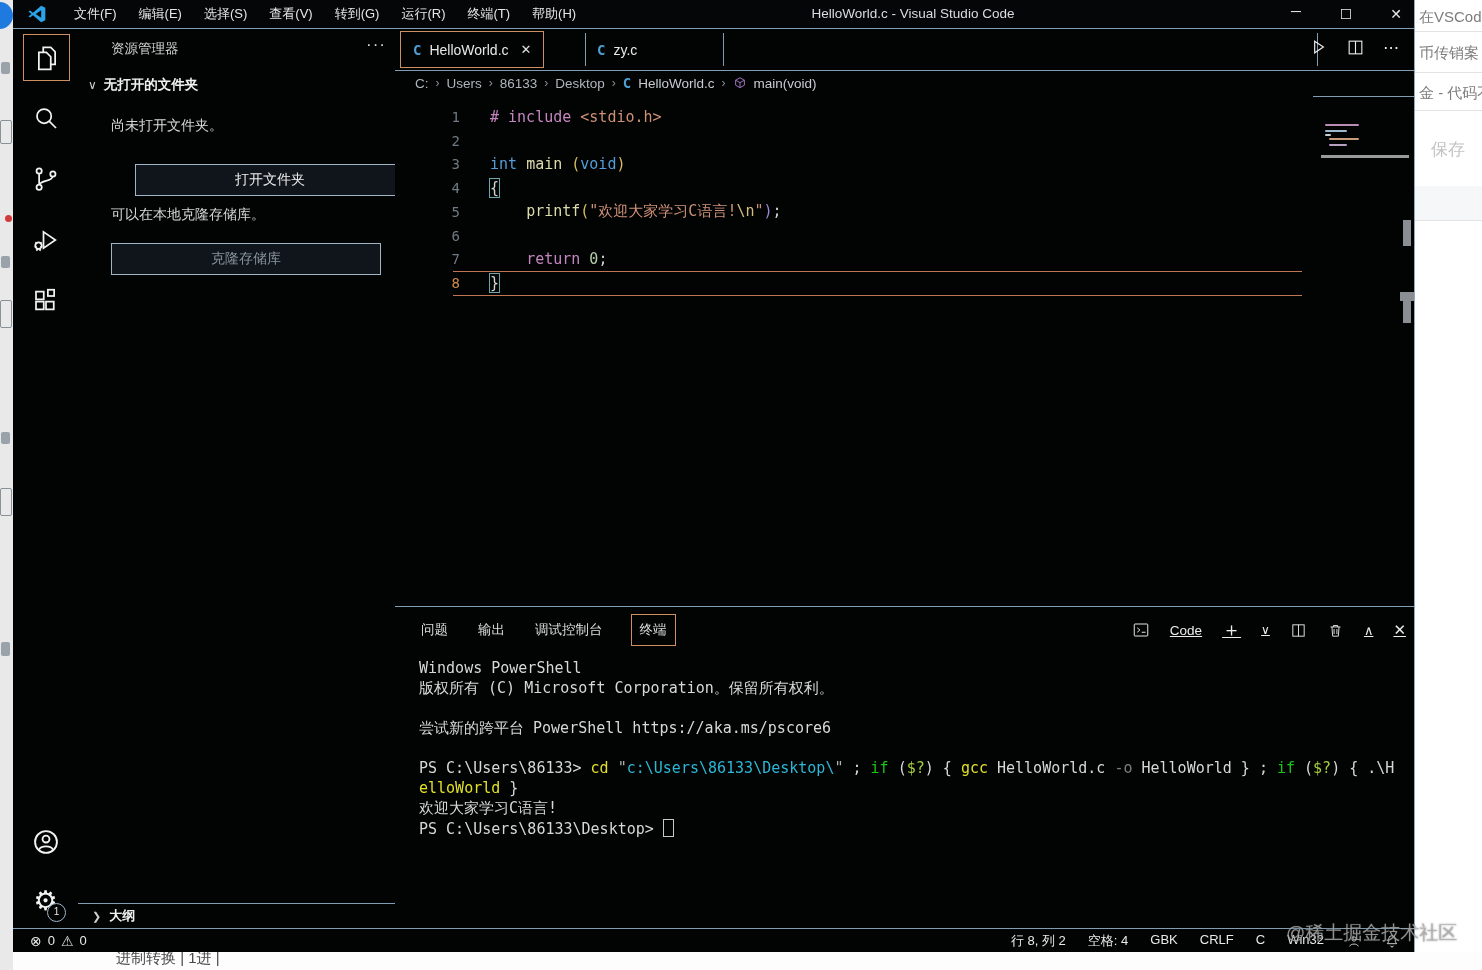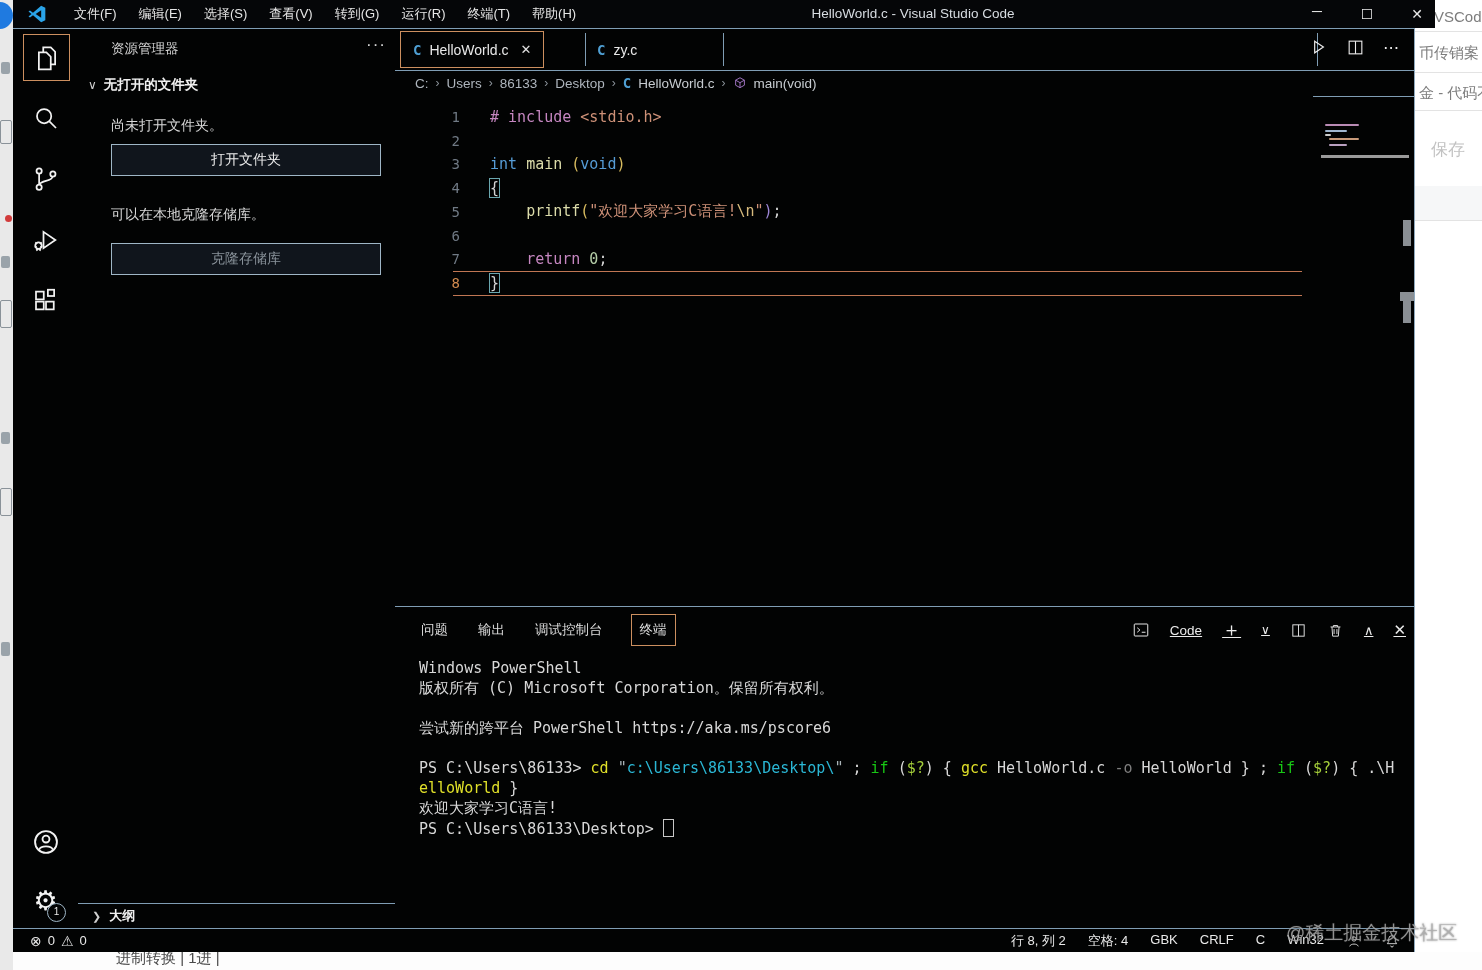--- a/index.html
+++ b/index.html
@@ -20,21 +20,21 @@
   #bg-band{position:absolute;left:0;top:186px;width:67px;height:34px;background:#f6f7f8;border-bottom:1px solid #e3e3e3;}
   #bottom-page{left:13px;top:952px;width:1469px;height:18px;background:#fdfdfd;overflow:hidden;}
   #bottom-page .txt{position:absolute;left:103px;top:-3px;color:#4a4a4a;font-size:15px;white-space:nowrap;}
 
   
   #vscode{left:13px;top:0;width:1401px;height:952px;background:#020303;border-right:1px solid #8fa9bd;}
   .hborder{position:absolute;border-top:1px solid #7f9db4;height:0;}
   .vborder{position:absolute;border-left:1px solid #7f9db4;width:0;}
 
   
-  #titlebar{left:0;top:0;width:1401px;height:28px;background:#050608;padding-left:21px;}
+  #titlebar{left:0;top:0;width:1401px;height:28px;background:#050608;}
   #vs-logo{position:absolute;left:14px;top:4px;}
   #menubar{position:absolute;left:52px;top:0;height:28px;display:flex;align-items:center;gap:4px;}
   .menu-item{color:#e6e6e6;font-size:13px;padding:3px 9px;cursor:default;}
   #win-title{position:absolute;left:640px;top:0;width:520px;height:28px;line-height:28px;text-align:center;
              color:#d8dde2;font-size:13.5px;white-space:nowrap;}
   #win-controls{position:absolute;right:8px;top:0;height:28px;display:flex;align-items:center;gap:30px;}
   .wc{color:#eaeaea;font-size:14px;width:20px;text-align:center;}
   #wc-min{position:relative;top:-3px;}
 
   
@@ -48,21 +48,21 @@
 
   
   #sidebar{left:65px;top:29px;width:330px;height:899px;background:#020303;}
   #sb-title{position:absolute;left:33px;top:11px;font-size:13.5px;color:#d7d7d7;}
   #sb-more{position:absolute;left:288px;top:6px;font-size:17px;color:#d7d7d7;letter-spacing:1px;}
   #sb-section{position:absolute;left:10px;top:47px;font-size:13.5px;font-weight:bold;color:#f0f0f0;display:flex;gap:7px;align-items:center;}
   #sb-section .chev{font-weight:normal;font-size:12px;color:#d0d0d0;}
   #sb-nofolder{position:absolute;left:33px;top:88px;font-size:14px;color:#d9d9d9;}
   .sb-btn{position:absolute;left:33px;width:268px;height:30px;background:#10151c;border:1px solid #9fb6c6;
           color:#ececec;font-size:14px;text-align:center;line-height:28px;}
-  #btn-open{top:115px;}
+  #btn-open{top:135px;margin-left:24px;}
   #btn-clone{top:214px;color:#8b949c;}
   #sb-clonehint{position:absolute;left:33px;top:177px;font-size:14px;color:#d9d9d9;}
   #sb-gitpara{position:absolute;left:33px;top:265px;width:258px;font-size:14px;line-height:22px;color:#d9d9d9;}
   #sb-gitpara a{color:#4aa3f5;text-decoration:none;}
   #outline-row{position:absolute;left:0px;top:874px;width:330px;height:25px;border-top:1px solid #7f9db4;
                display:flex;align-items:center;gap:8px;padding-left:14px;box-sizing:border-box;}
   #outline-row .chev{font-size:11px;color:#cfcfcf;}
   #outline-row .lbl{font-size:13px;font-weight:bold;color:#f0f0f0;}
 
   

